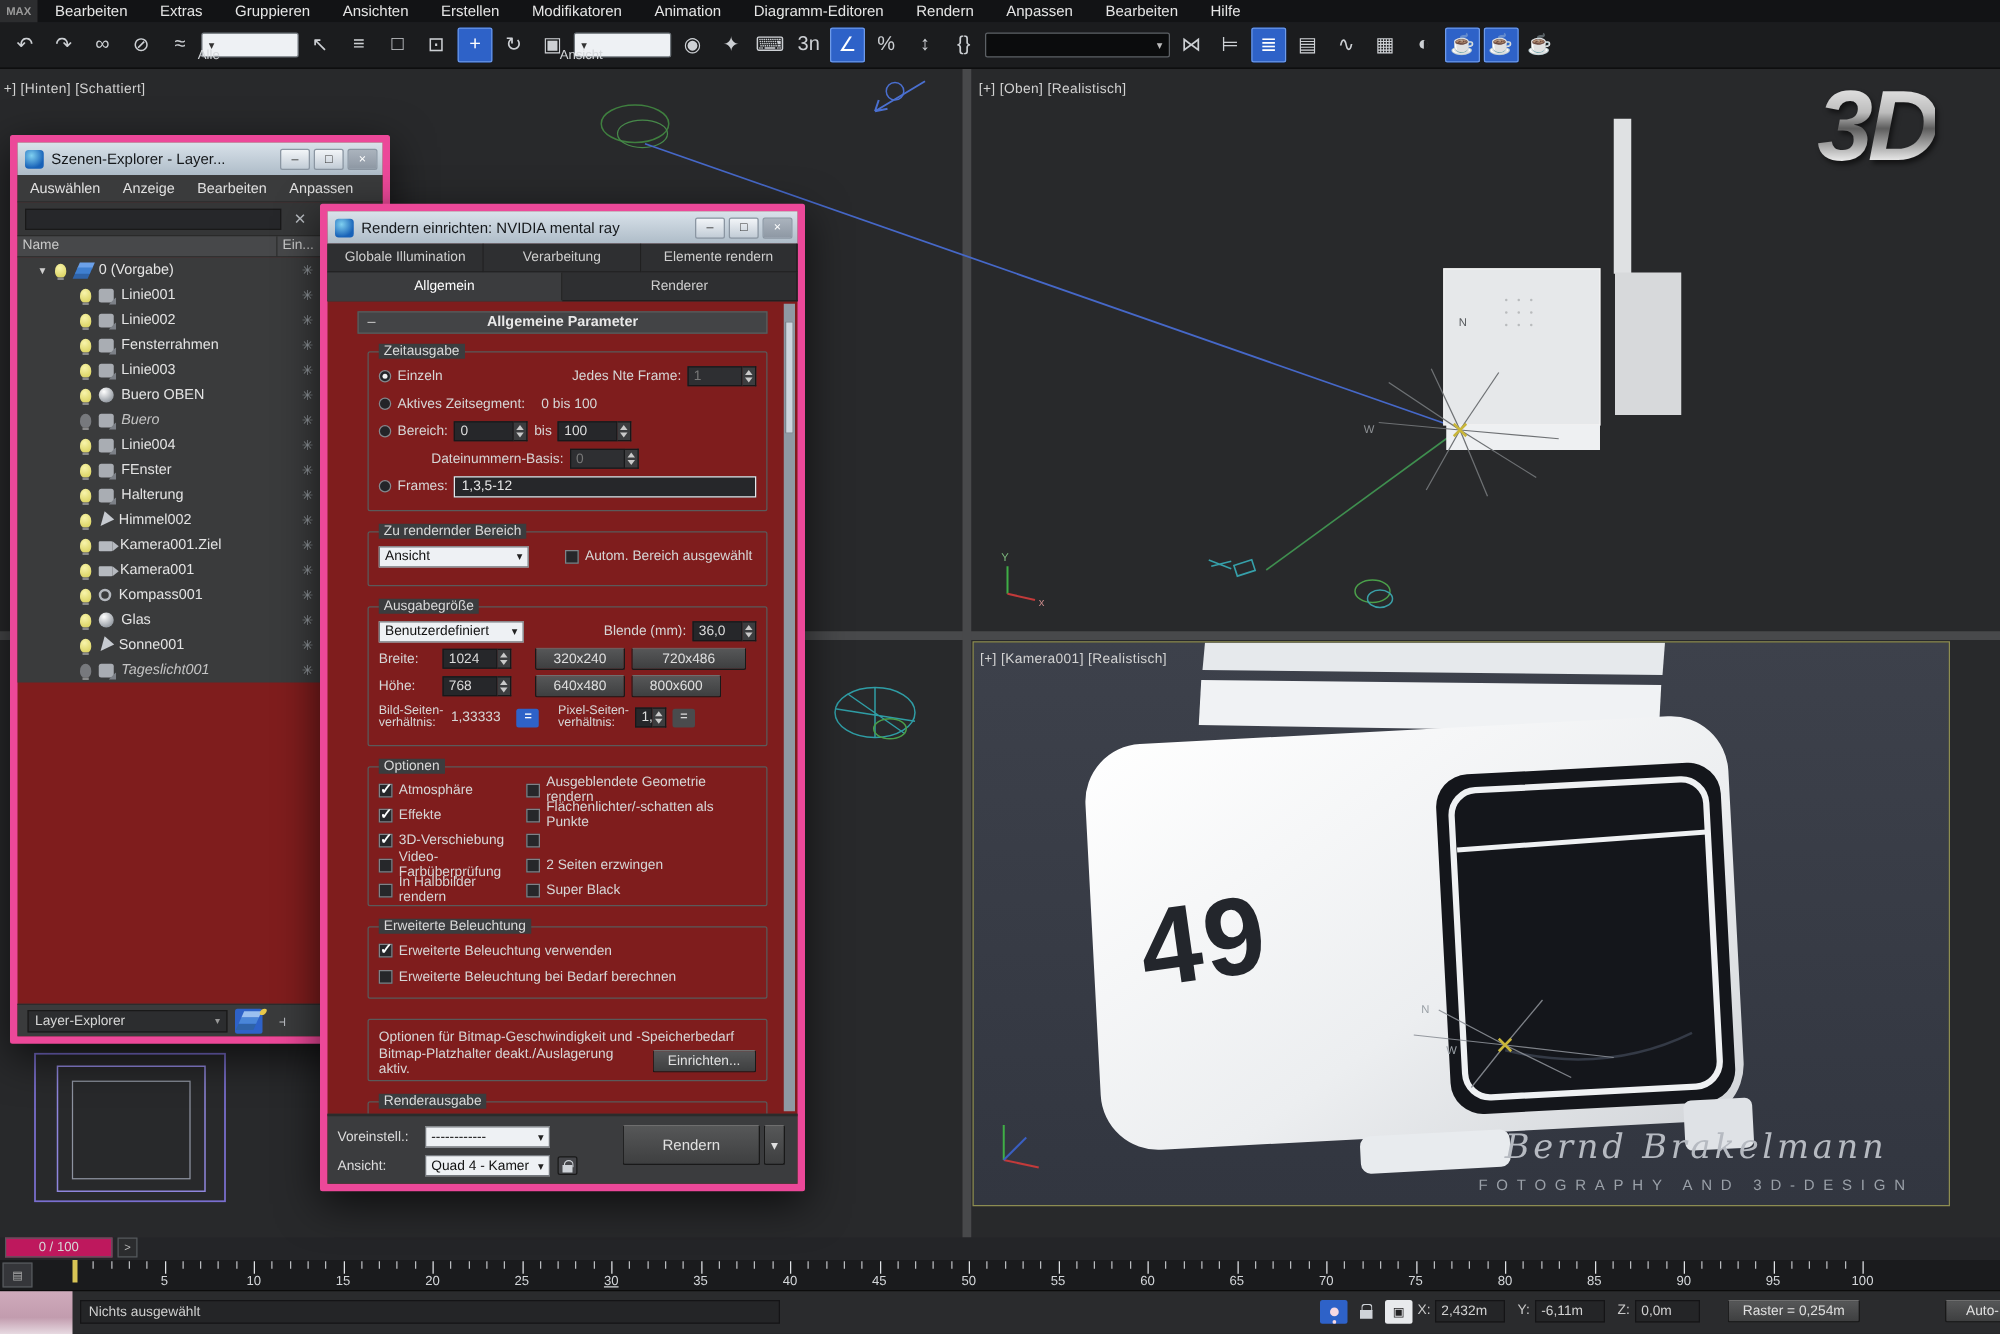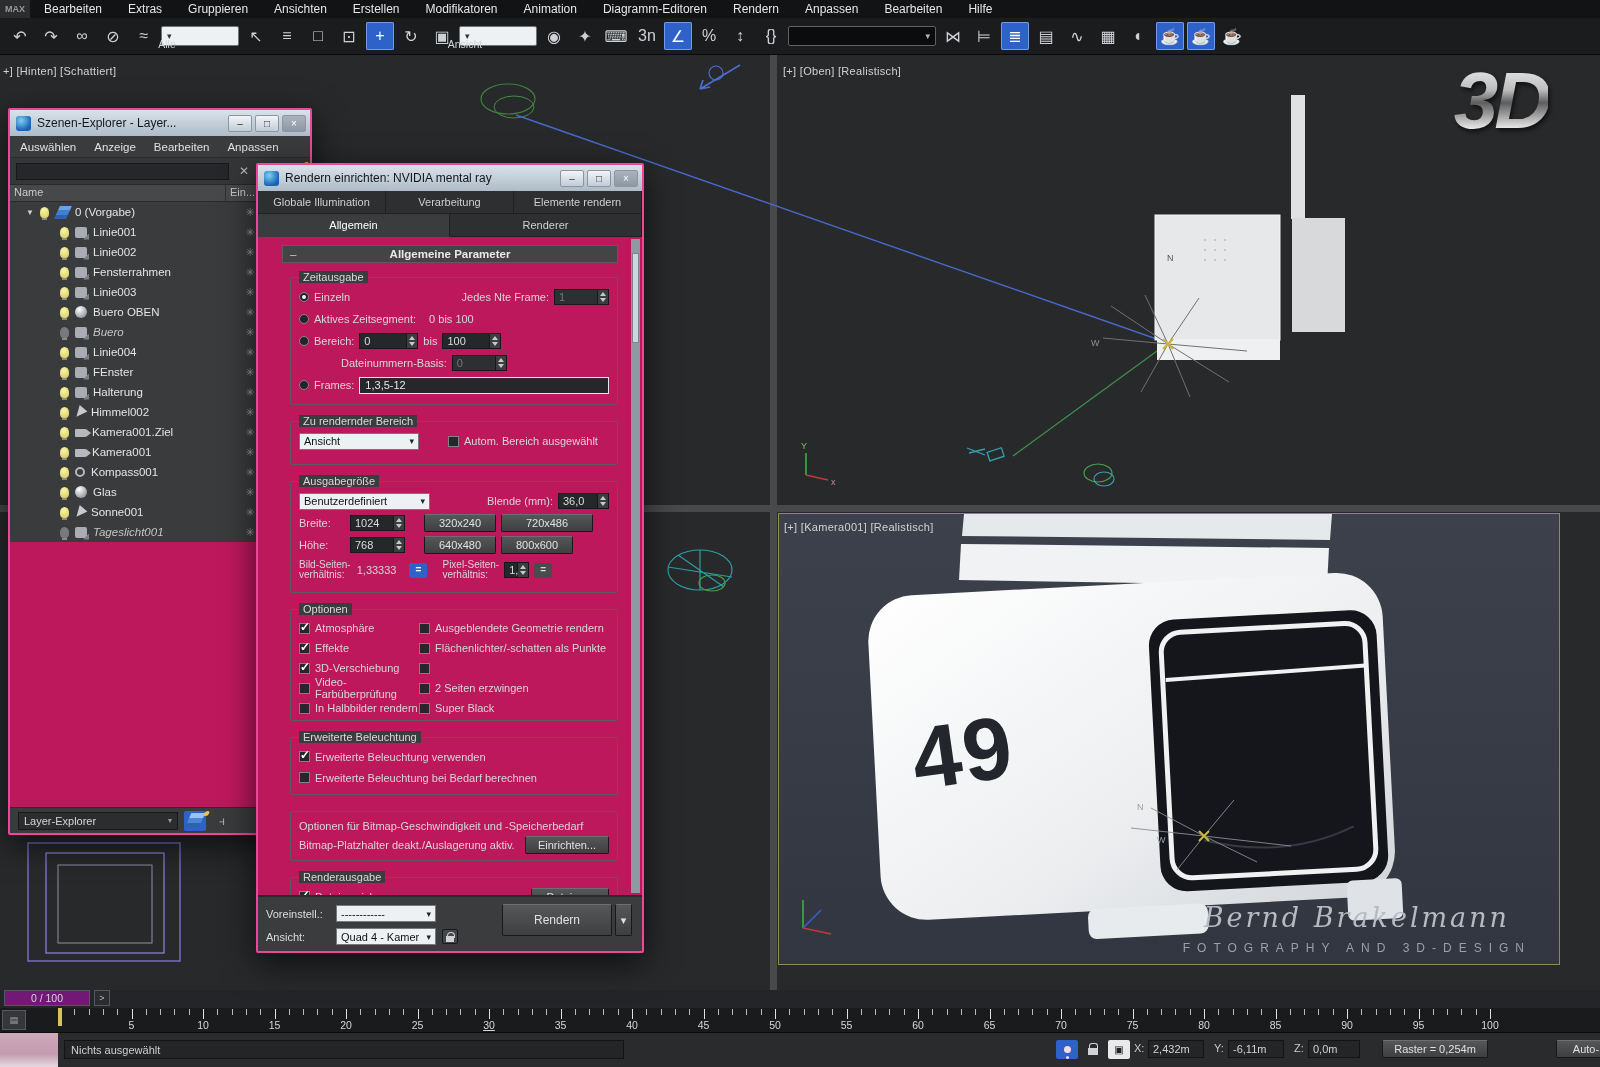--- a/index.html
+++ b/index.html
@@ -40,21 +40,21 @@
 
   #camera-vp{position:absolute;left:778px;top:458px;width:782px;height:452px;
     background:linear-gradient(#3d414b,#323640);border:1px solid #8d8d52;z-index:2;overflow:hidden}
   #cam-number{position:absolute;left:133px;top:188px;font-size:88px;font-weight:bold;color:#23262c;
     transform:rotate(-8deg);letter-spacing:2px}
   #watermark{position:absolute;right:28px;top:388px;text-align:center;z-index:4}
   #wm1{font-family:"DejaVu Serif",serif;font-style:italic;font-size:27px;color:#b6bac1;letter-spacing:3px}
   #wm2{font-size:12px;color:#9aa0a8;letter-spacing:7px;margin-top:8px}
 
   
-  .window{position:absolute;border:2px solid #ec4899;background:#be185d;
+  .window{position:absolute;border:6px solid #ec4899;background:#7f1d1d;
     box-shadow:0 10px 34px rgba(0,0,0,.65);border-radius:2px}
   .titlebar{height:26px;background:linear-gradient(#d9e2ea,#aebcc8);display:flex;align-items:center;
     padding:0 4px 0 6px;color:#15181b;font-size:12px}
   .appicon{width:15px;height:15px;border-radius:3px;margin-right:6px;flex:none;
     background:radial-gradient(circle at 35% 30%,#7fd0f0,#1862b8 70%)}
   .wtitle{flex:1;white-space:nowrap;overflow:hidden}
   .wbtn{width:24px;height:17px;margin-left:3px;background:linear-gradient(#f2f5f8,#c2ccd6);
     border:1px solid #8b96a2;border-radius:2px;font-size:10px;color:#333;
     display:flex;align-items:center;justify-content:center;flex:none}
   .wbtn.close{background:linear-gradient(#aab3bd,#8e98a4);color:#fff}
@@ -167,21 +167,21 @@
   #dlg-footer .frow{display:flex;align-items:center;height:23px;gap:6px}
   #render-btn{position:absolute;right:30px;top:7px;width:110px;height:32px;font-size:12px}
   #render-caret{position:absolute;right:10px;top:7px;width:17px;height:32px;padding:0}
   .padlock{width:16px;height:15px;background:#45464a;border:1px solid #191919;border-radius:2px;
     position:relative;flex:none}
   .padlock::before{content:"";position:absolute;left:4px;top:2px;width:6px;height:5px;
     border:1.5px solid #cfd3d8;border-bottom:none;border-radius:4px 4px 0 0}
   .padlock::after{content:"";position:absolute;left:3px;top:6px;width:8px;height:6px;background:#cfd3d8}
 
   
-  #framebox{position:absolute;left:4px;top:990px;width:86px;height:16px;background:#701a75;
+  #framebox{position:absolute;left:4px;top:990px;width:86px;height:16px;background:#be185d;
     border:1px solid #55585c;color:#d6d6d6;font-size:10.5px;display:flex;align-items:center;
     justify-content:center;z-index:40}
   #framenext{position:absolute;left:94px;top:990px;width:16px;height:16px;background:#2b2c2e;
     border:1px solid #55585c;color:#bbb;font-size:9px;display:flex;align-items:center;
     justify-content:center;z-index:40}
   #ruler{position:absolute;left:0;top:1008px;width:1600px;height:24px;background:#1a1b1d;z-index:40}
   #ruler-btn{position:absolute;left:2px;top:2px;width:24px;height:20px;background:#35363a;
     border:1px solid #55585c;color:#aaa;font-size:9px;display:flex;align-items:center;justify-content:center}
   .tick{position:absolute;top:1px;width:1px;height:6px;background:#b9bcbf}
   .tick.major{height:10px;background:#dfe2e5}
@@ -824,21 +824,21 @@
             <span>Ansicht</span>
           </span>
           <span class="cb" style="margin-left:24px"></span>
           <span>Autom. Bereich ausgewählt</span>
         </div>
       </div>
 
       <div class="group" style="height:112px">
         <span class="legend">Ausgabegröße</span>
         <div class="row">
-          <span class="combo" style="width:131px">
+          <span class="combo" style="width:116px">
             <span>Benutzerdefiniert</span>
           </span>
           <span style="margin-left:auto">Blende (mm):</span>
           <span class="spin">
             <span class="sv" style="width:40px">36,0</span>
             <span class="sb">
                 <i class="u"></i>
                 <i class="d"></i>
               </span>
           </span>

